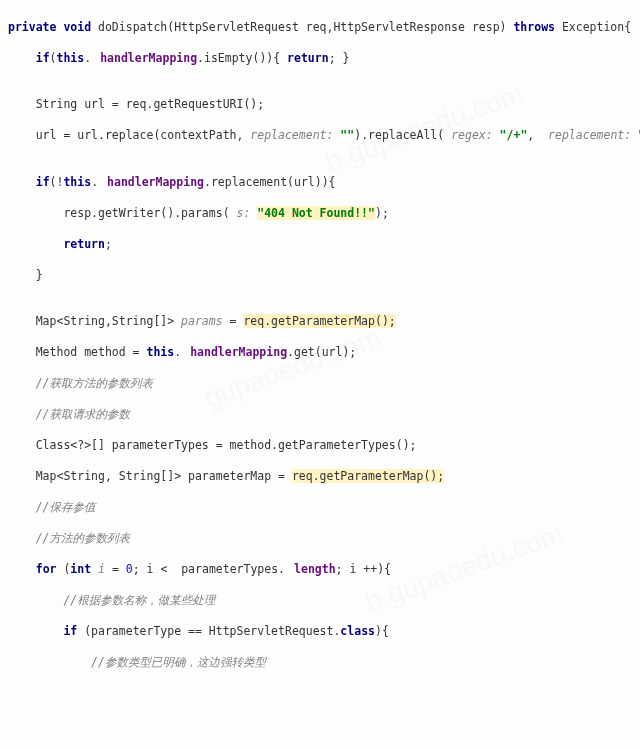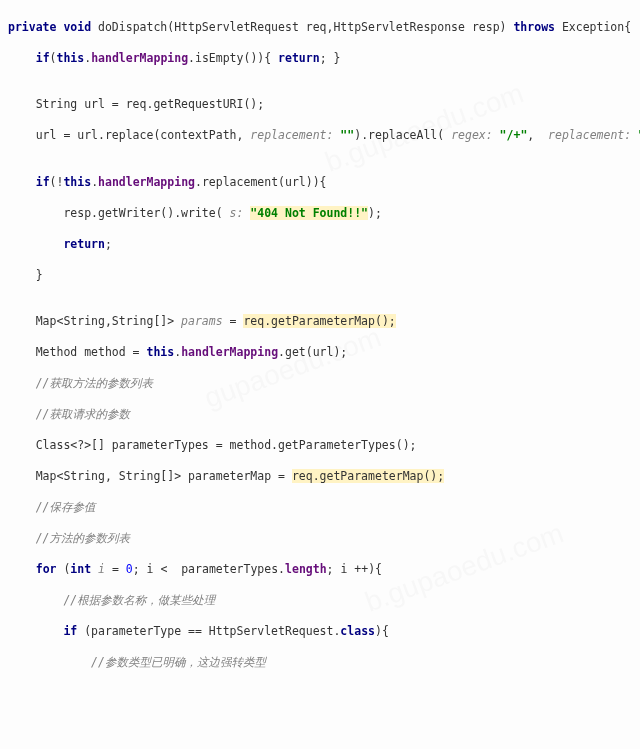--- a/index.html
+++ b/index.html
@@ -17,21 +17,21 @@
   .code-container {
     padding: 4px 8px;
     white-space: pre;
   }
   .line { display: block; }
   .kw { color: #000080; font-weight: bold; }
   .str { color: #008000; font-weight: bold; }
   .hl { background: #fff3c4; }
   .comment { color: #808080; font-style: italic; margin-top: 24px; }
   .hint { color: #808080; font-style: italic; }
-  .field { color: #660e7a; font-weight: bold; }
+  .field { color: #660e7a; font-weight: bold; margin-left: 9px; }
   .num { color: #0000ff; }
   .watermark {
     position: absolute;
     color: rgba(100,100,100,0.04);
     font-size: 28px;
     font-family: sans-serif;
     pointer-events: none;
     transform: rotate(-20deg);
     z-index: 10;
   }
@@ -44,21 +44,21 @@
 <div class="watermark" style="top:560px;left:360px;">b.gupaoedu.com</div>
 
 <div class="code-container">
 <span class="line"><span class="kw">private void</span> doDispatch(HttpServletRequest req,HttpServletResponse resp) <span class="kw">throws</span> Exception{</span>
 <span class="line">    <span class="kw">if</span>(<span class="kw">this</span>.<span class="field">handlerMapping</span>.isEmpty()){ <span class="kw">return</span>; }</span>
 <span class="line"></span>
 <span class="line">    String url = req.getRequestURI();</span>
 <span class="line"><span>    url = url.replace(contextPath, </span><span class="hint">replacement: </span><span class="str">""</span><span>).replaceAll(</span><span class="hint"> regex: </span><span class="str">"/+"</span><span>,  </span><span class="hint">replacement: </span><span class="str">"/"</span></span>
 <span class="line"></span>
 <span class="line">    <span class="kw">if</span>(!<span class="kw">this</span>.<span class="field">handlerMapping</span><span>.replacement(url)){</span></span>
-<span class="line"><span>        resp.getWriter().write(</span><span class="hint"> s: </span><span class="str hl">"404 Not Found!!"</span><span>);</span></span>
+<span class="line"><span>        resp.getWriter().params(</span><span class="hint"> s: </span><span class="str hl">"404 Not Found!!"</span><span>);</span></span>
 <span class="line">        <span class="kw">return</span>;</span>
 <span class="line">    }</span>
 <span class="line"></span>
 <span class="line"><span>    Map&lt;String,String[]&gt; </span><span class="hint">params</span><span> = </span><span class="hl">req.getParameterMap();</span></span>
 <span class="line">    Method method = <span class="kw">this</span>.<span class="field">handlerMapping</span><span>.get(url);</span></span>
 <span class="line"><span class="comment">    //获取方法的参数列表</span></span>
 <span class="line"><span class="comment">    //获取请求的参数</span></span>
 <span class="line">    Class&lt;?&gt;[] parameterTypes = method.getParameterTypes();</span>
 <span class="line"><span>    Map&lt;String, String[]&gt; parameterMap = </span><span class="hl">req.getParameterMap();</span></span>
 <span class="line"><span class="comment">    //保存参值</span></span>

